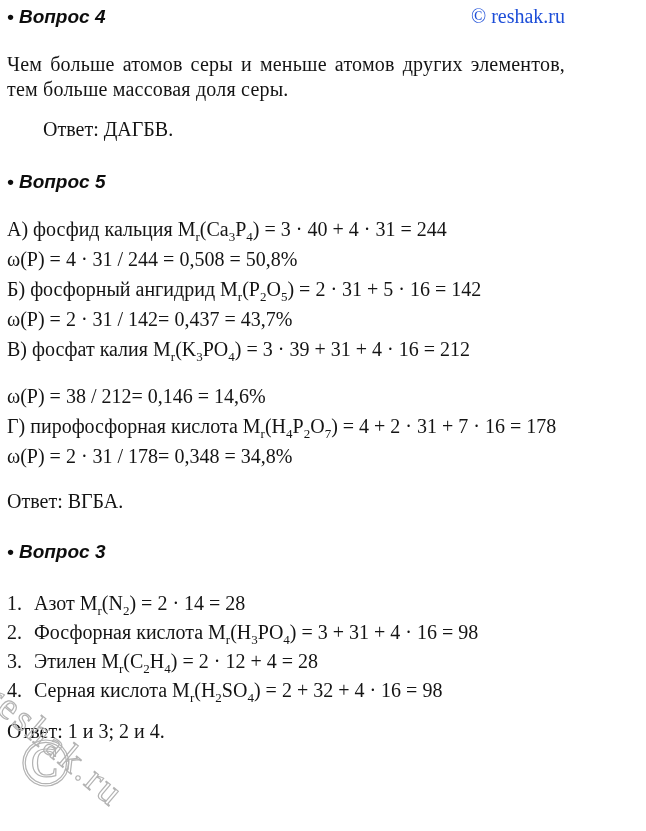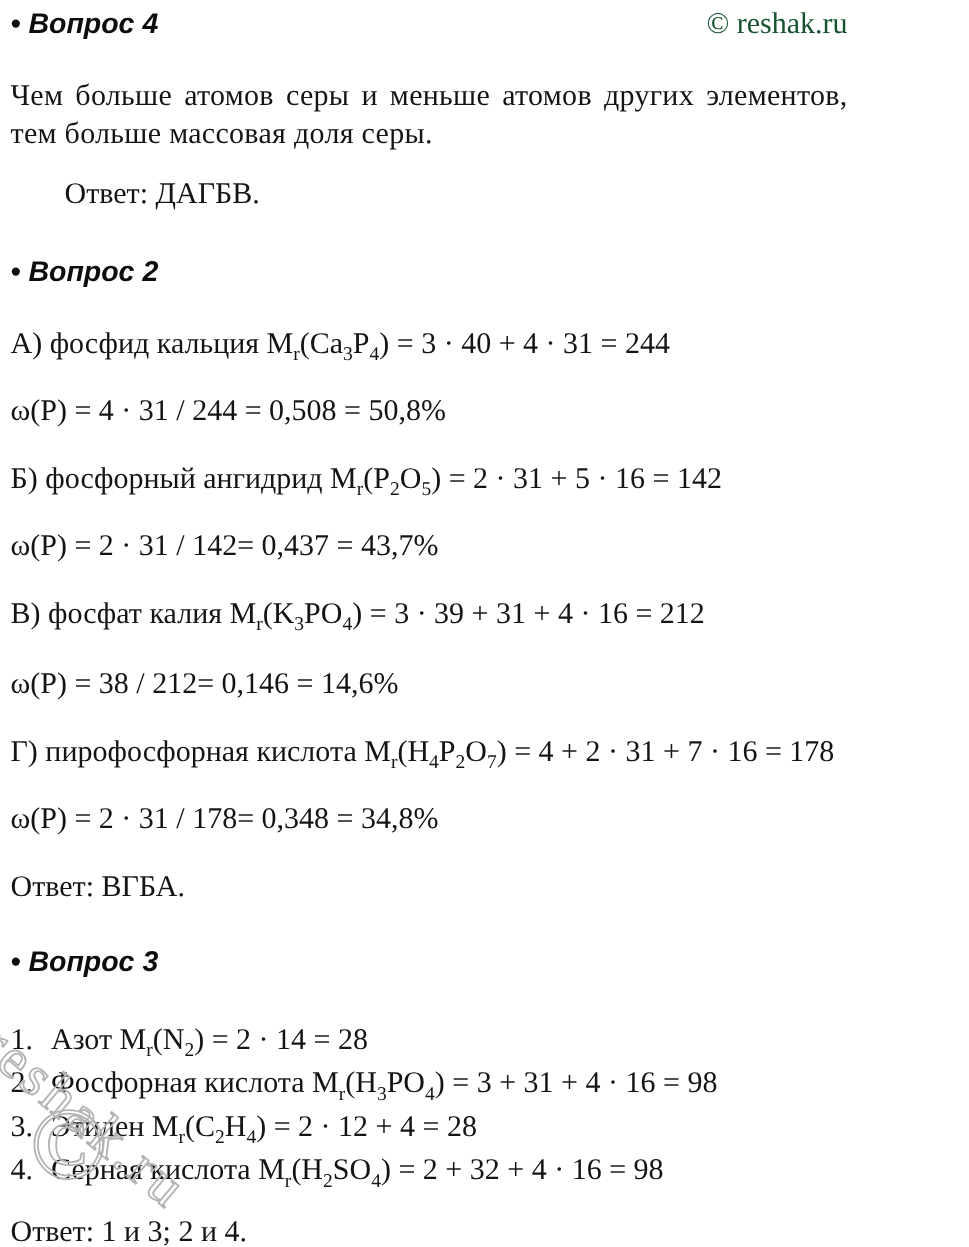--- a/index.html
+++ b/index.html
@@ -30,32 +30,32 @@
     font-weight: bold;
     font-style: italic;
     font-size: 19px;
     color: #0d0d0d;
   }
   .copyright {
     font-family: "Liberation Serif", serif;
     font-style: normal;
     font-weight: normal;
     font-size: 20px;
-    color: #14532d;
+    color: #1d4ed8;
   }
   p { margin: 0; }
   .para {
     margin-top: 22px;
     line-height: 25px;
     text-align: justify;
     letter-spacing: 0.2px;
   }
   .answer-q4 { margin-top: 14px; line-height: 26px; margin-left: 36px; }
   .h-q5 { margin-top: 27px; line-height: 26px; }
-  .line { margin-top: 19px; line-height: 26px; }
+  .line { margin-top: 4px; line-height: 26px; }
   .line-first { margin-top: 21px; }
   .line-mid { margin-top: 21px; }
   .answer-q5 { margin-top: 19px; line-height: 26px; }
   .h-q6 { margin-top: 25px; line-height: 26px; }
   .list { margin-top: 24px; }
   .li { line-height: 29px; }
   .num {
     display: inline-block;
     width: 27px;
   }
@@ -105,21 +105,21 @@
 
   <div class="topbar">
     <span class="heading">• Вопрос 4</span>
     <span class="copyright">© reshak.ru</span>
   </div>
 
   <p class="para">Чем больше атомов серы и меньше атомов других элементов, тем больше массовая доля серы.</p>
 
   <p class="answer-q4">Ответ: ДАГБВ.</p>
 
-  <p class="heading h-q5">• Вопрос 2</p>
+  <p class="heading h-q5">• Вопрос 5</p>
 
   <p class="line line-first">А) фосфид кальция M<sub>r</sub>(Ca<sub>3</sub>P<sub>4</sub>) = 3 · 40 + 4 · 31 = 244</p>
   <p class="line">ω(P) = 4 · 31 / 244 = 0,508 = 50,8%</p>
   <p class="line">Б) фосфорный ангидрид M<sub>r</sub>(P<sub>2</sub>O<sub>5</sub>) = 2 · 31 + 5 · 16 = 142</p>
   <p class="line">ω(P) = 2 · 31 / 142= 0,437 = 43,7%</p>
   <p class="line">В) фосфат калия M<sub>r</sub>(K<sub>3</sub>PO<sub>4</sub>) = 3 · 39 + 31 + 4 · 16 = 212</p>
   <p class="line line-mid">ω(P) = 38 / 212= 0,146 = 14,6%</p>
   <p class="line">Г) пирофосфорная кислота M<sub>r</sub>(H<sub>4</sub>P<sub>2</sub>O<sub>7</sub>) = 4 + 2 · 31 + 7 · 16 = 178</p>
   <p class="line">ω(P) = 2 · 31 / 178= 0,348 = 34,8%</p>
 

